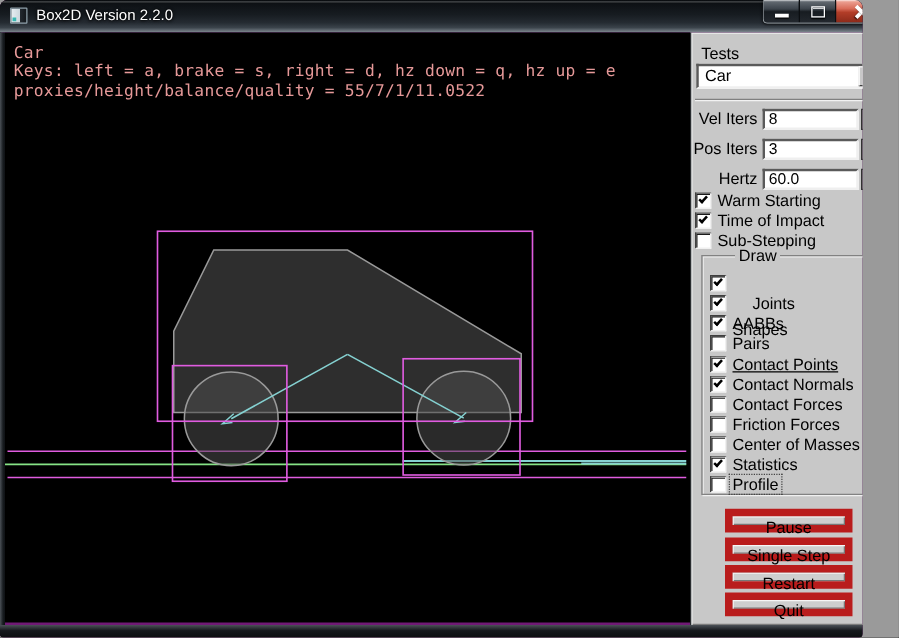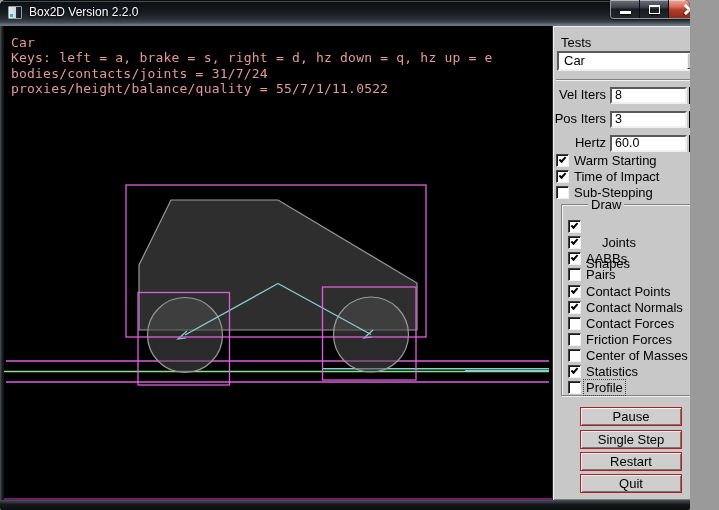--- a/index.html
+++ b/index.html
@@ -93,21 +93,21 @@
     border-left:2px solid #000;border-bottom:2px solid #000;transform:rotate(-48deg);}
   .chk-label{position:absolute;top:-1px;line-height:15px;white-space:nowrap;}
   .chk-label.focused{border:1px dotted #444;padding:0 2px;margin:-1px 12px 0 -3px;}
   .groupbox{
     position:absolute;left:8px;top:178px;width:140px;height:192px;
     border:1px solid #828282;box-shadow:inset 1px 1px 0 #f0f0f0, 1px 1px 0 #f0f0f0;
   }
   .group-label{position:absolute;left:14px;top:171px;background:#c8c8c8;padding:0 3px;margin-left:21px;}
   .pbtn{
     position:absolute;left:27px;width:102px;height:19px;background:#cecece;
-    border:1px solid #b91c1c;box-shadow:inset 1px 1px 0 #f6f6f6, inset -1px -1px 0 #777;
+    border:6px solid #b91c1c;box-shadow:inset 1px 1px 0 #f6f6f6, inset -1px -1px 0 #777;
     text-align:center;line-height:17px;font-size:13px;
   }
 </style>
 </head>
 <body>
 
 <div class="window">
 
   <div class="titlebar">
     <div class="app-icon"></div>
@@ -139,21 +139,21 @@
         <circle cx="181" cy="309" r="37.5" fill="#4d4d4d" fill-opacity="0.55" stroke="#9a9a9a" stroke-width="1.2"></circle>
         <circle cx="367" cy="308.5" r="37.5" fill="#4d4d4d" fill-opacity="0.55" stroke="#9a9a9a" stroke-width="1.2"></circle>
         <line x1="274" y1="257.5" x2="181" y2="309" stroke="#85d1d1" stroke-width="1.3"></line>
         <line x1="274" y1="257.5" x2="367" y2="308.5" stroke="#85d1d1" stroke-width="1.3"></line>
         <polyline points="183,305 174,313 182,312" fill="none" stroke="#85d1d1" stroke-width="1.2"></polyline>
         <polyline points="369,304 360,312 368,311" fill="none" stroke="#85d1d1" stroke-width="1.2"></polyline>
         <rect x="122" y="159" width="300" height="152" fill="none" stroke="#e05ce0" stroke-width="1.3"></rect>
         <rect x="134" y="266.5" width="91.5" height="92.5" fill="none" stroke="#e05ce0" stroke-width="1.3"></rect>
         <rect x="318.5" y="261" width="93.5" height="93" fill="none" stroke="#e05ce0" stroke-width="1.3"></rect>
       </svg>
-    <div class="overlay" id="overlay"><div>Car</div><div>Keys: left = a, brake = s, right = d, hz down = q, hz up = e</div><div>bodies/contacts/joints = 31/7/24</div><div>proxies/height/balance/quality = 55/7/1/11.0522</div></div>
+    <div class="overlay" id="overlay"><div>Car</div><div>Keys: left = a, brake = s, right = d, hz down = q, hz up = e</div><div>proxies/height/balance/quality = 55/7/1/11.0522</div></div>
   </div>
 
   <div class="panel">
     <div class="tests-label">Tests</div>
     <div class="combo">
       <span class="combo-text">Car</span>
       <span class="combo-btn">
         <span class="arr-down"></span>
       </span>
     </div>
@@ -230,21 +230,21 @@
           <span class="chk-label" style="left: 33px;">AABBs</span>
         </div>
         <div class="chk-row" style="top: 242px; left: 0px;">
           <span class="chk-box" style="left: 15px;"></span>
           <span class="chk-label" style="left: 33px;">Pairs</span>
         </div>
         <div class="chk-row" style="top: 259px; left: 0px;">
           <span class="chk-box" style="left: 15px;">
             <span class="chk-mark"></span>
           </span>
-          <span class="chk-label" style="left: 33px;">Contact Points</span>
+          <span class="chk-label" style="left: 33px; text-decoration: underline;">Contact Points</span>
         </div>
         <div class="chk-row" style="top: 275px; left: 0px;">
           <span class="chk-box" style="left: 15px;">
             <span class="chk-mark"></span>
           </span>
           <span class="chk-label" style="left: 33px;">Contact Normals</span>
         </div>
         <div class="chk-row" style="top: 291px; left: 0px;">
           <span class="chk-box" style="left: 15px;"></span>
           <span class="chk-label" style="left: 33px;">Contact Forces</span>

